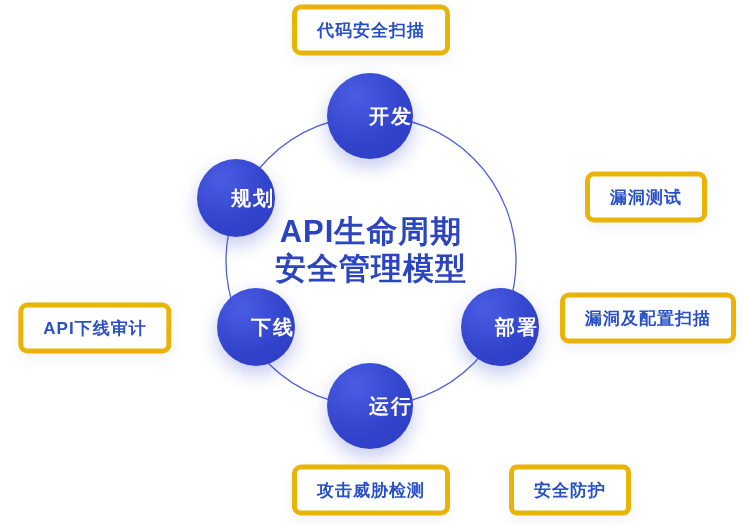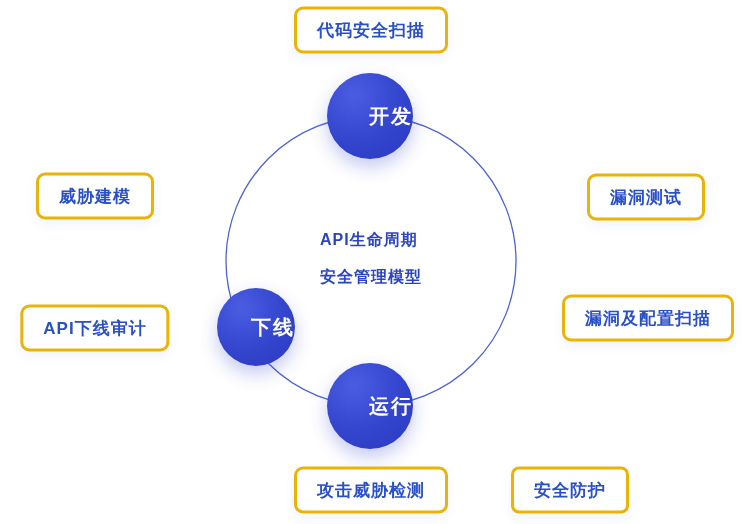--- a/index.html
+++ b/index.html
@@ -16,25 +16,25 @@
     overflow: hidden;
   }
   .ring-svg {
     position: absolute;
     left: 0; top: 0;
     width: 744px; height: 524px;
     pointer-events: none;
   }
   .center-title {
     position: absolute;
-    left: 371px; top: 258px;
+    left: 371px; top: 250px;
     transform: translate(-50%, -50%);
-    text-align: left;
+    text-align: center;
     color: #2b44c0;
-    font-size: 16px;
+    font-size: 31px;
     font-weight: 700;
     line-height: 37px;
     letter-spacing: 1px;
     white-space: nowrap;
   }
   .node {
     position: absolute;
     transform: translate(-50%, -50%);
     border-radius: 50%;
     display: flex;
@@ -54,21 +54,21 @@
   .node-test    { left: 505px; top: 198px; }
   .node-deploy  { left: 500px; top: 327px; }
   .node-run     { left: 370px; top: 406px; }
   .node-offline { left: 256px; top: 327px; }
   .node-plan    { left: 236px; top: 198px; }
 
   .badge {
     position: absolute;
     transform: translate(-50%, -50%);
     background: #ffffff;
-    border: 3px solid #eab308;
+    border: 5px solid #eab308;
     border-radius: 9px;
     padding: 9px 20px;
     color: #2a50c8;
     font-size: 17px;
     font-weight: 700;
     letter-spacing: 1px;
     white-space: nowrap;
     box-shadow: 0 5px 12px rgba(70, 100, 200, 0.07);
   }
   .badge-code-scan       { left: 371px; top: 30px;  }
@@ -90,32 +90,35 @@
   </svg>
 
   <div class="center-title">
     <div>API生命周期</div>
     <div>安全管理模型</div>
   </div>
 
   <div class="node node-large node-develop">
     <span>开发</span>
   </div>
+  <div class="node node-small node-deploy">
+    <span>部署</span>
+  </div>
   <div class="node node-large node-run">
     <span>运行</span>
   </div>
   <div class="node node-small node-offline">
     <span>下线</span>
   </div>
+  <div class="node node-small node-plan">
+    <span>规划</span>
+  </div>
 
   <div class="badge badge-code-scan">
     <span>代码安全扫描</span>
-  </div>
-  <div class="badge badge-threat-modeling">
-    <span>威胁建模</span>
   </div>
   <div class="badge badge-vuln-test">
     <span>漏洞测试</span>
   </div>
   <div class="badge badge-offline-audit">
     <span>API下线审计</span>
   </div>
   <div class="badge badge-vuln-config">
     <span>漏洞及配置扫描</span>
   </div>

